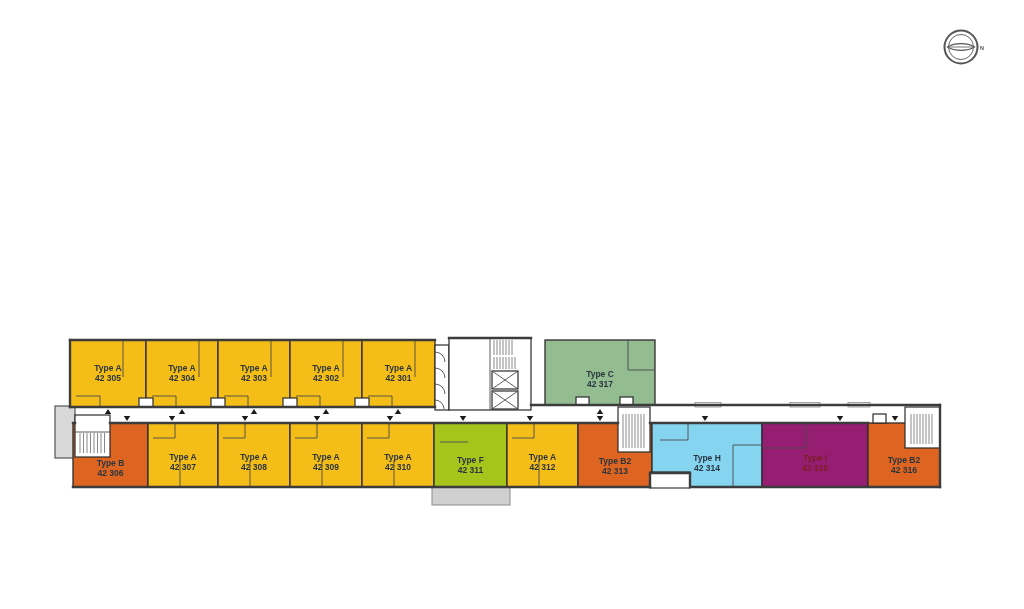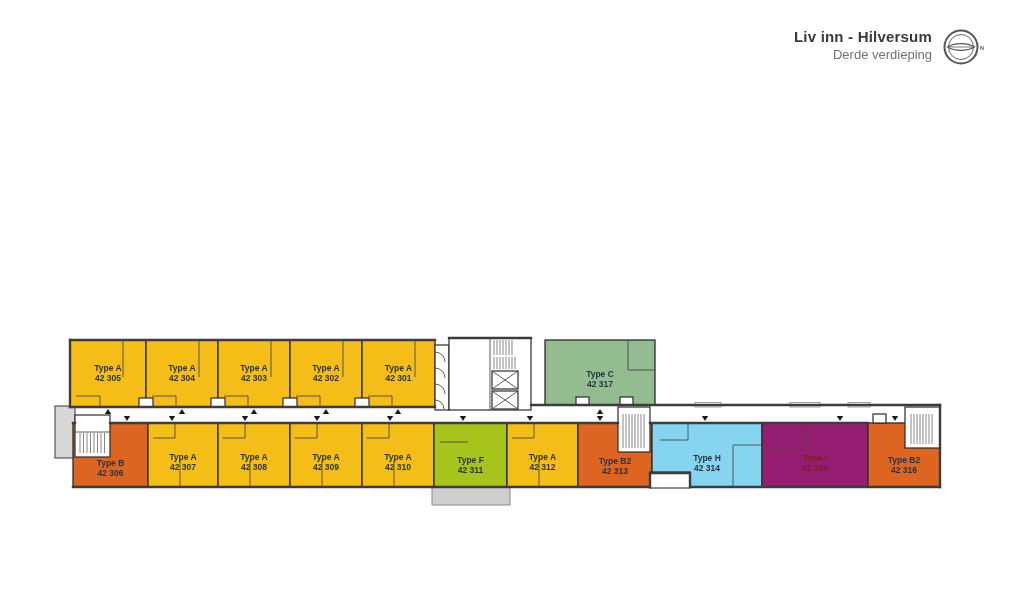--- a/index.html
+++ b/index.html
@@ -14,24 +14,20 @@
   .wall{stroke:#3c3c3c;stroke-width:2.4;fill:none;stroke-linecap:square;}
   .hairline{stroke:#4a4a4a;stroke-width:.9;fill:none;}
   .hatch{stroke:#6a6a6a;stroke-width:.8;fill:none;}
   .whitebox{fill:#ffffff;stroke:#2b2b2b;stroke-width:1.2;}
 </style>
 </head>
 <body>
 
 <div id="stage">
 
-  <div id="titleblock">
-    <div class="title-project">Liv inn - Hilversum</div>
-    <div class="title-floor">Derde verdieping</div>
-  </div>
 
   <div id="compass">
     <svg viewBox="0 0 50 42" width="50" height="42">
       <circle cx="21" cy="20" r="16.5" fill="#ffffff" stroke="#555555" stroke-width="2"></circle>
       <circle cx="21" cy="20" r="12.5" fill="none" stroke="#555555" stroke-width="0.9"></circle>
       <path d="M7.5,20 C15,15.5 27,15.5 34.5,20 C27,24.5 15,24.5 7.5,20 Z" fill="#ffffff" stroke="#555555" stroke-width="1.1"></path>
       <line x1="7.5" y1="20" x2="34.5" y2="20" stroke="#555555" stroke-width="0.8"></line>
       <text x="40" y="23" font-size="5.5" font-weight="700" fill="#555555">N</text>
     </svg>
   </div>

